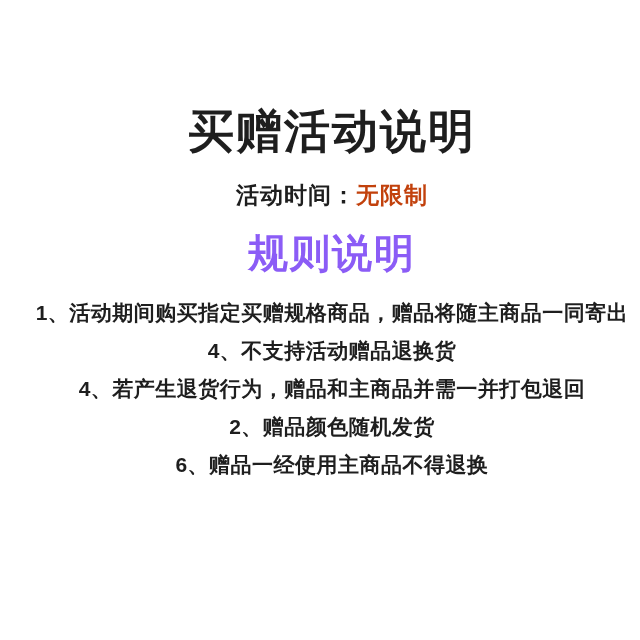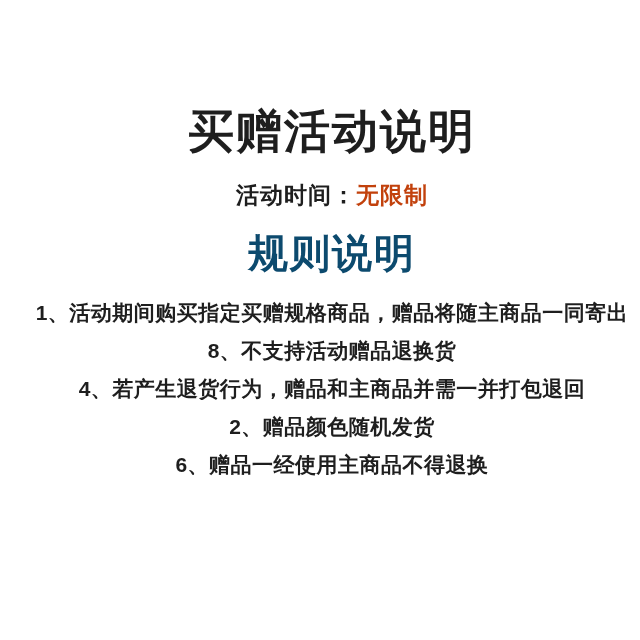--- a/index.html
+++ b/index.html
@@ -47,21 +47,21 @@
   }
   .time-value {
     color: #c2410c;
   }
   .rules-heading {
     margin-top: 22px;
     font-size: 40px;
     font-weight: 700;
     letter-spacing: 2px;
     line-height: 1.15;
-    color: #0c4a6e;
+    color: #8b5cf6;
   }
   .rules-list {
     margin-top: 26px;
     display: flex;
     flex-direction: column;
     align-items: center;
   }
   .rule-item {
     font-size: 21px;
     font-weight: 700;
@@ -81,19 +81,19 @@
 
   <div class="time-row">
     <span class="time-label">活动时间：</span>
     <span class="time-value">无限制</span>
   </div>
 
   <div class="rules-heading">规则说明</div>
 
   <div class="rules-list">
     <div class="rule-item">1、活动期间购买指定买赠规格商品，赠品将随主商品一同寄出</div>
-    <div class="rule-item">8、不支持活动赠品退换货</div>
+    <div class="rule-item">4、不支持活动赠品退换货</div>
     <div class="rule-item">4、若产生退货行为，赠品和主商品并需一并打包退回</div>
     <div class="rule-item">2、赠品颜色随机发货</div>
     <div class="rule-item">6、赠品一经使用主商品不得退换</div>
   </div>
 
 </div>
 
 </body></html>

